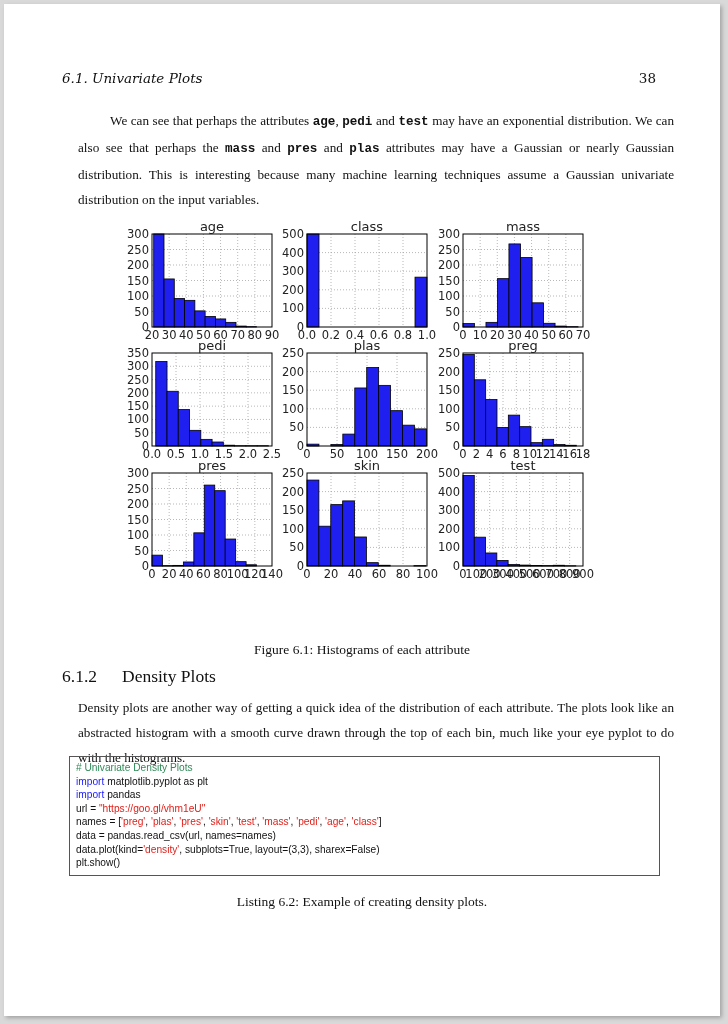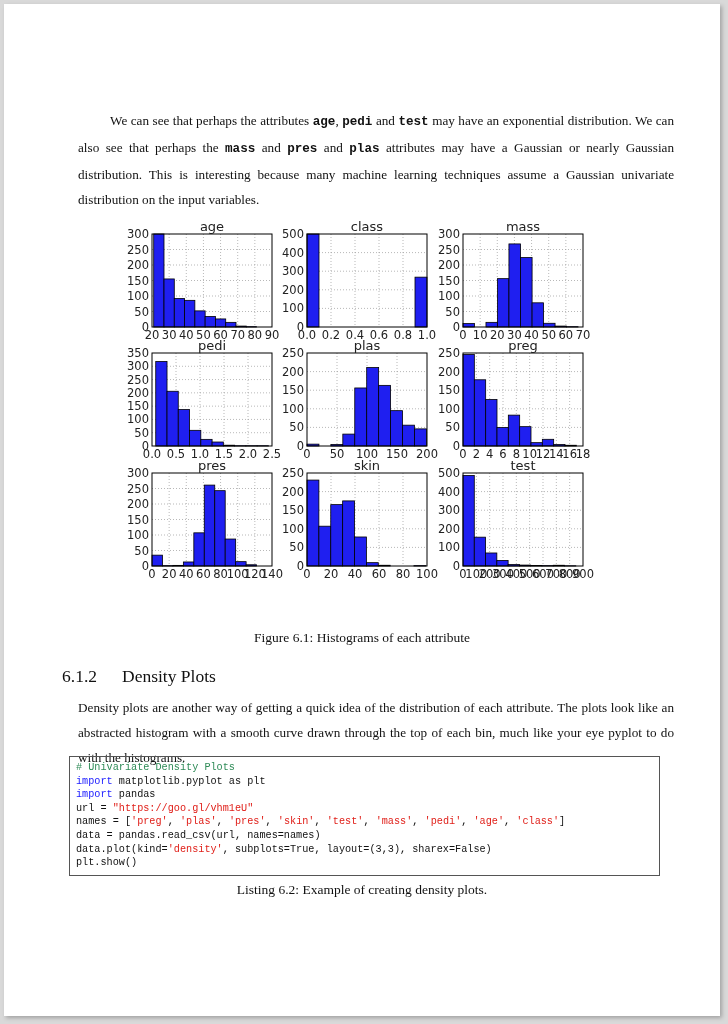--- a/index.html
+++ b/index.html
@@ -21,42 +21,47 @@
     text-align: justify; font-family: "Liberation Serif", "DejaVu Serif", serif;
   }
   .para.indent { text-indent: 32px; }
   .tt { font-family: "Liberation Mono", "DejaVu Sans Mono", monospace; font-weight: bold; font-size: 12.6px; }
   .figure { position: absolute; left: 0; top: 0; width: 716px; height: 620px; }
   .plot { position: absolute; }
   .plot svg { overflow: visible; }
   .caption {
     position: absolute; left: 0; width: 716px; text-align: center; font-size: 13.5px;
     font-family: "Liberation Serif", "DejaVu Serif", serif;
+    margin-top: 12px;
   }
   .h3 {
     position: absolute; left: 58px; top: 662px; font-size: 17.5px; font-weight: normal;
     font-family: "Liberation Serif", "DejaVu Serif", serif;
   }
   .h3 .num { display: inline-block; width: 60px; }
   .listing {
     position: absolute; left: 65px; top: 752px; width: 591px; height: 120px;
     border: 1px solid #555; box-sizing: border-box; padding: 4px 6px;
-    font-family: Liberation Mono, monospace; font-size: 10.2px; line-height: 13.6px;
+    font-family: Liberation Sans, sans-serif; font-size: 10.2px; line-height: 13.6px;
     white-space: pre;
   }
   .c-com { color: #2e8b57; }
   .c-kw { color: #1a1aff; }
   .c-str { color: #e0201a; }
   .c-plain { color: #111; }
 </style>
 </head>
 <body>
 
 <div class="page">
 
+  <div class="running-head">
+    <span class="sec">6.1. Univariate Plots</span>
+    <span>38</span>
+  </div>
 
   <div class="para indent" id="intro" style="top:104px;"><span>We can see that perhaps the attributes </span><span class="tt">age</span><span>, </span><span class="tt">pedi</span><span> and </span><span class="tt">test</span><span> may have an exponential distribution. We can also see that perhaps the </span><span class="tt">mass</span><span> and </span><span class="tt">pres</span><span> and </span><span class="tt">plas</span><span> attributes may have a Gaussian or nearly Gaussian distribution. This is interesting because many machine learning techniques assume a Gaussian univariate distribution on the input variables.</span></div>
 
   <div class="figure" id="figure">
       <div class="plot" style="left: 148px; top: 230px;"><svg width="120" height="93">
           <line x1="17.142857142857142" y1="0" x2="17.142857142857142" y2="93" stroke="#999" stroke-width="0.7" stroke-dasharray="1,2"></line>
           <line x1="34.285714285714285" y1="0" x2="34.285714285714285" y2="93" stroke="#999" stroke-width="0.7" stroke-dasharray="1,2"></line>
           <line x1="51.42857142857142" y1="0" x2="51.42857142857142" y2="93" stroke="#999" stroke-width="0.7" stroke-dasharray="1,2"></line>
           <line x1="68.57142857142857" y1="0" x2="68.57142857142857" y2="93" stroke="#999" stroke-width="0.7" stroke-dasharray="1,2"></line>
           <line x1="85.71428571428572" y1="0" x2="85.71428571428572" y2="93" stroke="#999" stroke-width="0.7" stroke-dasharray="1,2"></line>

